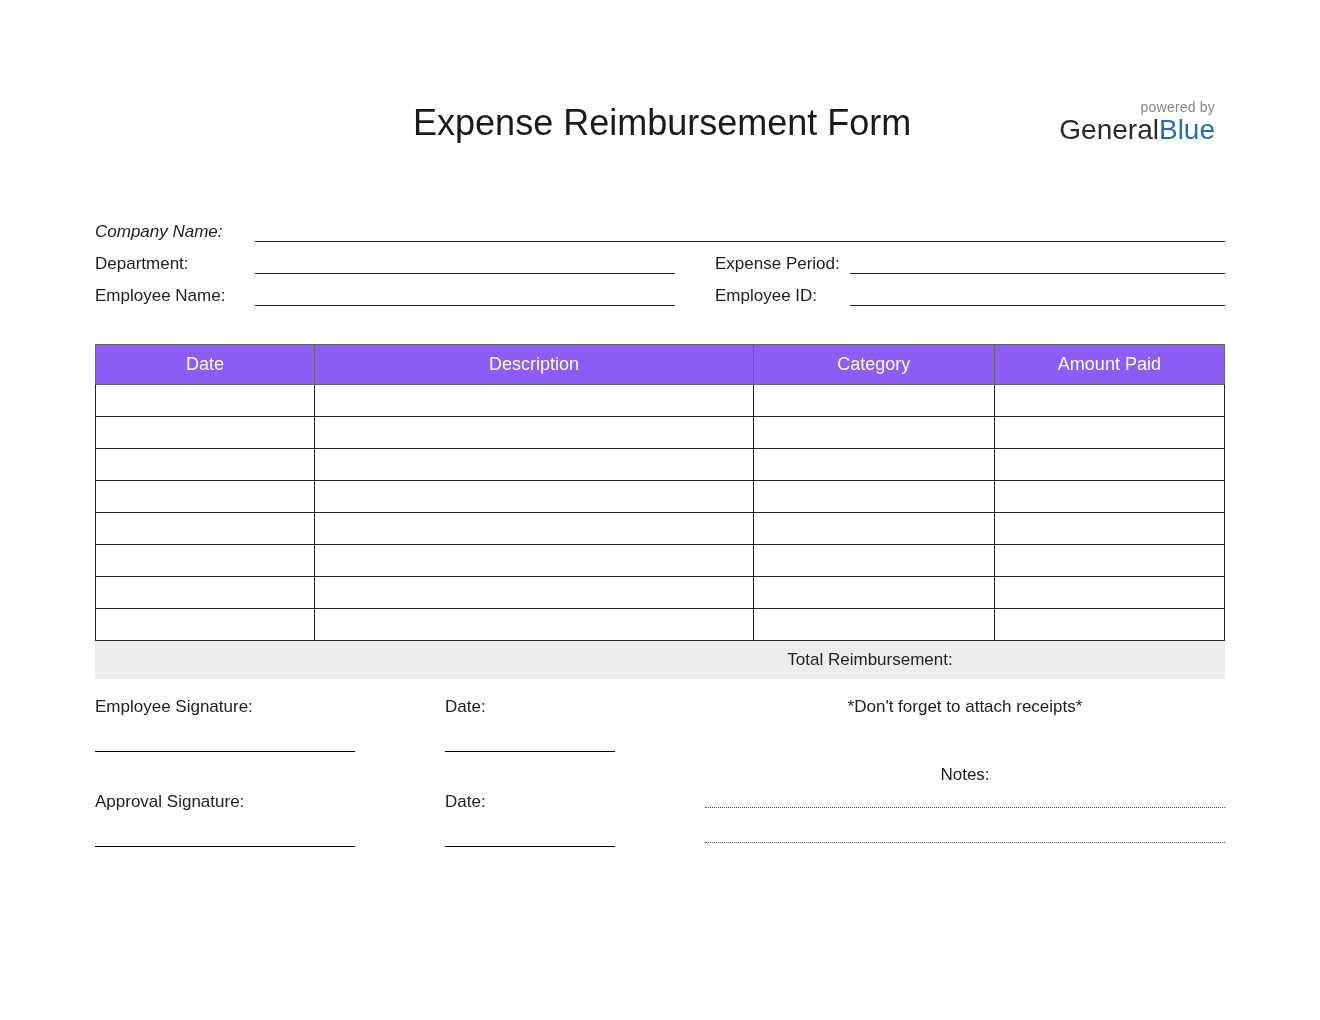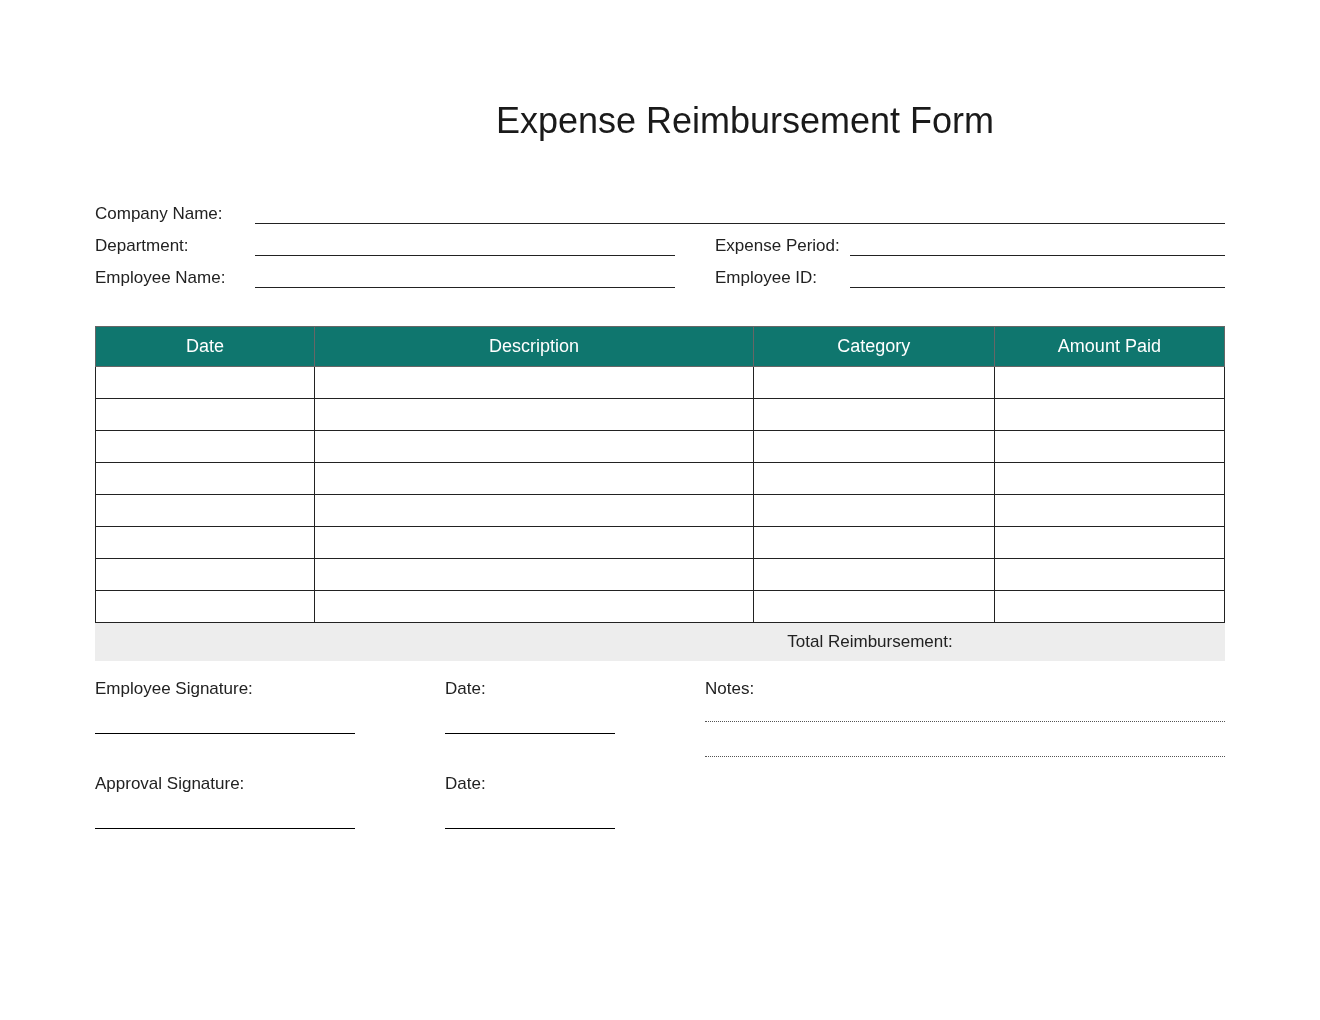--- a/index.html
+++ b/index.html
@@ -7,21 +7,21 @@
     font-family: "Segoe UI", Tahoma, Arial, sans-serif;
     background: #fff;
     width: 1320px;
     height: 1020px;
     padding: 100px 95px 0 95px;
     color: #222;
   }
   .header-row {
     display: flex;
     align-items: flex-end;
-    margin-bottom: 60px;
+    margin-bottom: 76px;
   }
   .title {
     flex: 1;
     text-align: center;
     font-size: 36px;
     font-weight: 400;
     color: #1a1a1a;
     padding-left: 170px;
   }
   .logo-block {
@@ -49,33 +49,33 @@
   }
   .info-label {
     font-size: 17px;
     color: #222;
     white-space: nowrap;
   }
   .underline {
     border-bottom: 1px solid #222;
     height: 22px;
   }
-  .row1 .info-label { width: 160px; }
+  .row1 .info-label { width: 160px; font-style: italic; }
   .row1 .underline { flex: 1; }
   .row23 .lbl-l { width: 160px; }
   .row23 .ul-l  { width: 420px; margin-right: 40px; }
   .row23 .lbl-r { width: 135px; }
   .row23 .ul-r  { flex: 1; }
 
   table.expense {
     width: 100%;
     border-collapse: collapse;
   }
   table.expense th {
-    background: #0f766e;
+    background: #8b5cf6;
     color: #fff;
     font-weight: 400;
     font-size: 18px;
     padding: 9px 6px;
     border: 1px solid #666;
   }
   table.expense td {
     border: 1px solid #222;
     height: 32px;
   }
@@ -115,32 +115,38 @@
   .sig-left { width: 350px; }
   .sig-right { width: 200px; }
   .sig-line-row { display: flex; }
   .sig-line-l { width: 260px; border-bottom: 1.5px solid #000; margin-right: 90px; height: 1px;}
   .sig-line-r { width: 170px; border-bottom: 1.5px solid #000; height:1px;}
   .reminder {
     font-size: 17px;
     text-align: center;
     margin-bottom: 48px;
   }
-  .notes-lbl { font-size: 17px; margin-bottom: 22px; }
+  .notes-lbl { font-size: 17px; margin-bottom: 22px; text-align: center; }
   .dotline {
     border-bottom: 1px dotted #555;
     height: 1px;
     margin-bottom: 34px;
   }
 </style>
 </head>
 <body>
 
 <div class="header-row">
   <div class="title">Expense Reimbursement Form</div>
+  <div class="logo-block">
+    <div class="powered-by">powered by</div>
+    <div class="brand">
+      <span class="brand-g">General</span><span class="brand-b">Blue</span>
+    </div>
+  </div>
 </div>
 
 <div class="info-section">
   <div class="info-row row1">
     <div class="info-label">Company Name:</div>
     <div class="underline"></div>
   </div>
   <div class="info-row row23">
     <div class="info-label lbl-l">Department:</div>
     <div class="underline ul-l"></div>
@@ -236,17 +242,18 @@
         <div class="sig-left lbl">Approval Signature:</div>
         <div class="sig-right lbl">Date:</div>
       </div>
       <div class="sig-line-row">
         <div class="sig-line-l"></div>
         <div class="sig-line-r"></div>
       </div>
     </div>
   </div>
   <div class="foot-right">
+    <div class="reminder">*Don't forget to attach receipts*</div>
     <div class="notes-lbl">Notes:</div>
     <div class="dotline"></div>
     <div class="dotline"></div>
   </div>
 </div>
 
 </body></html>

